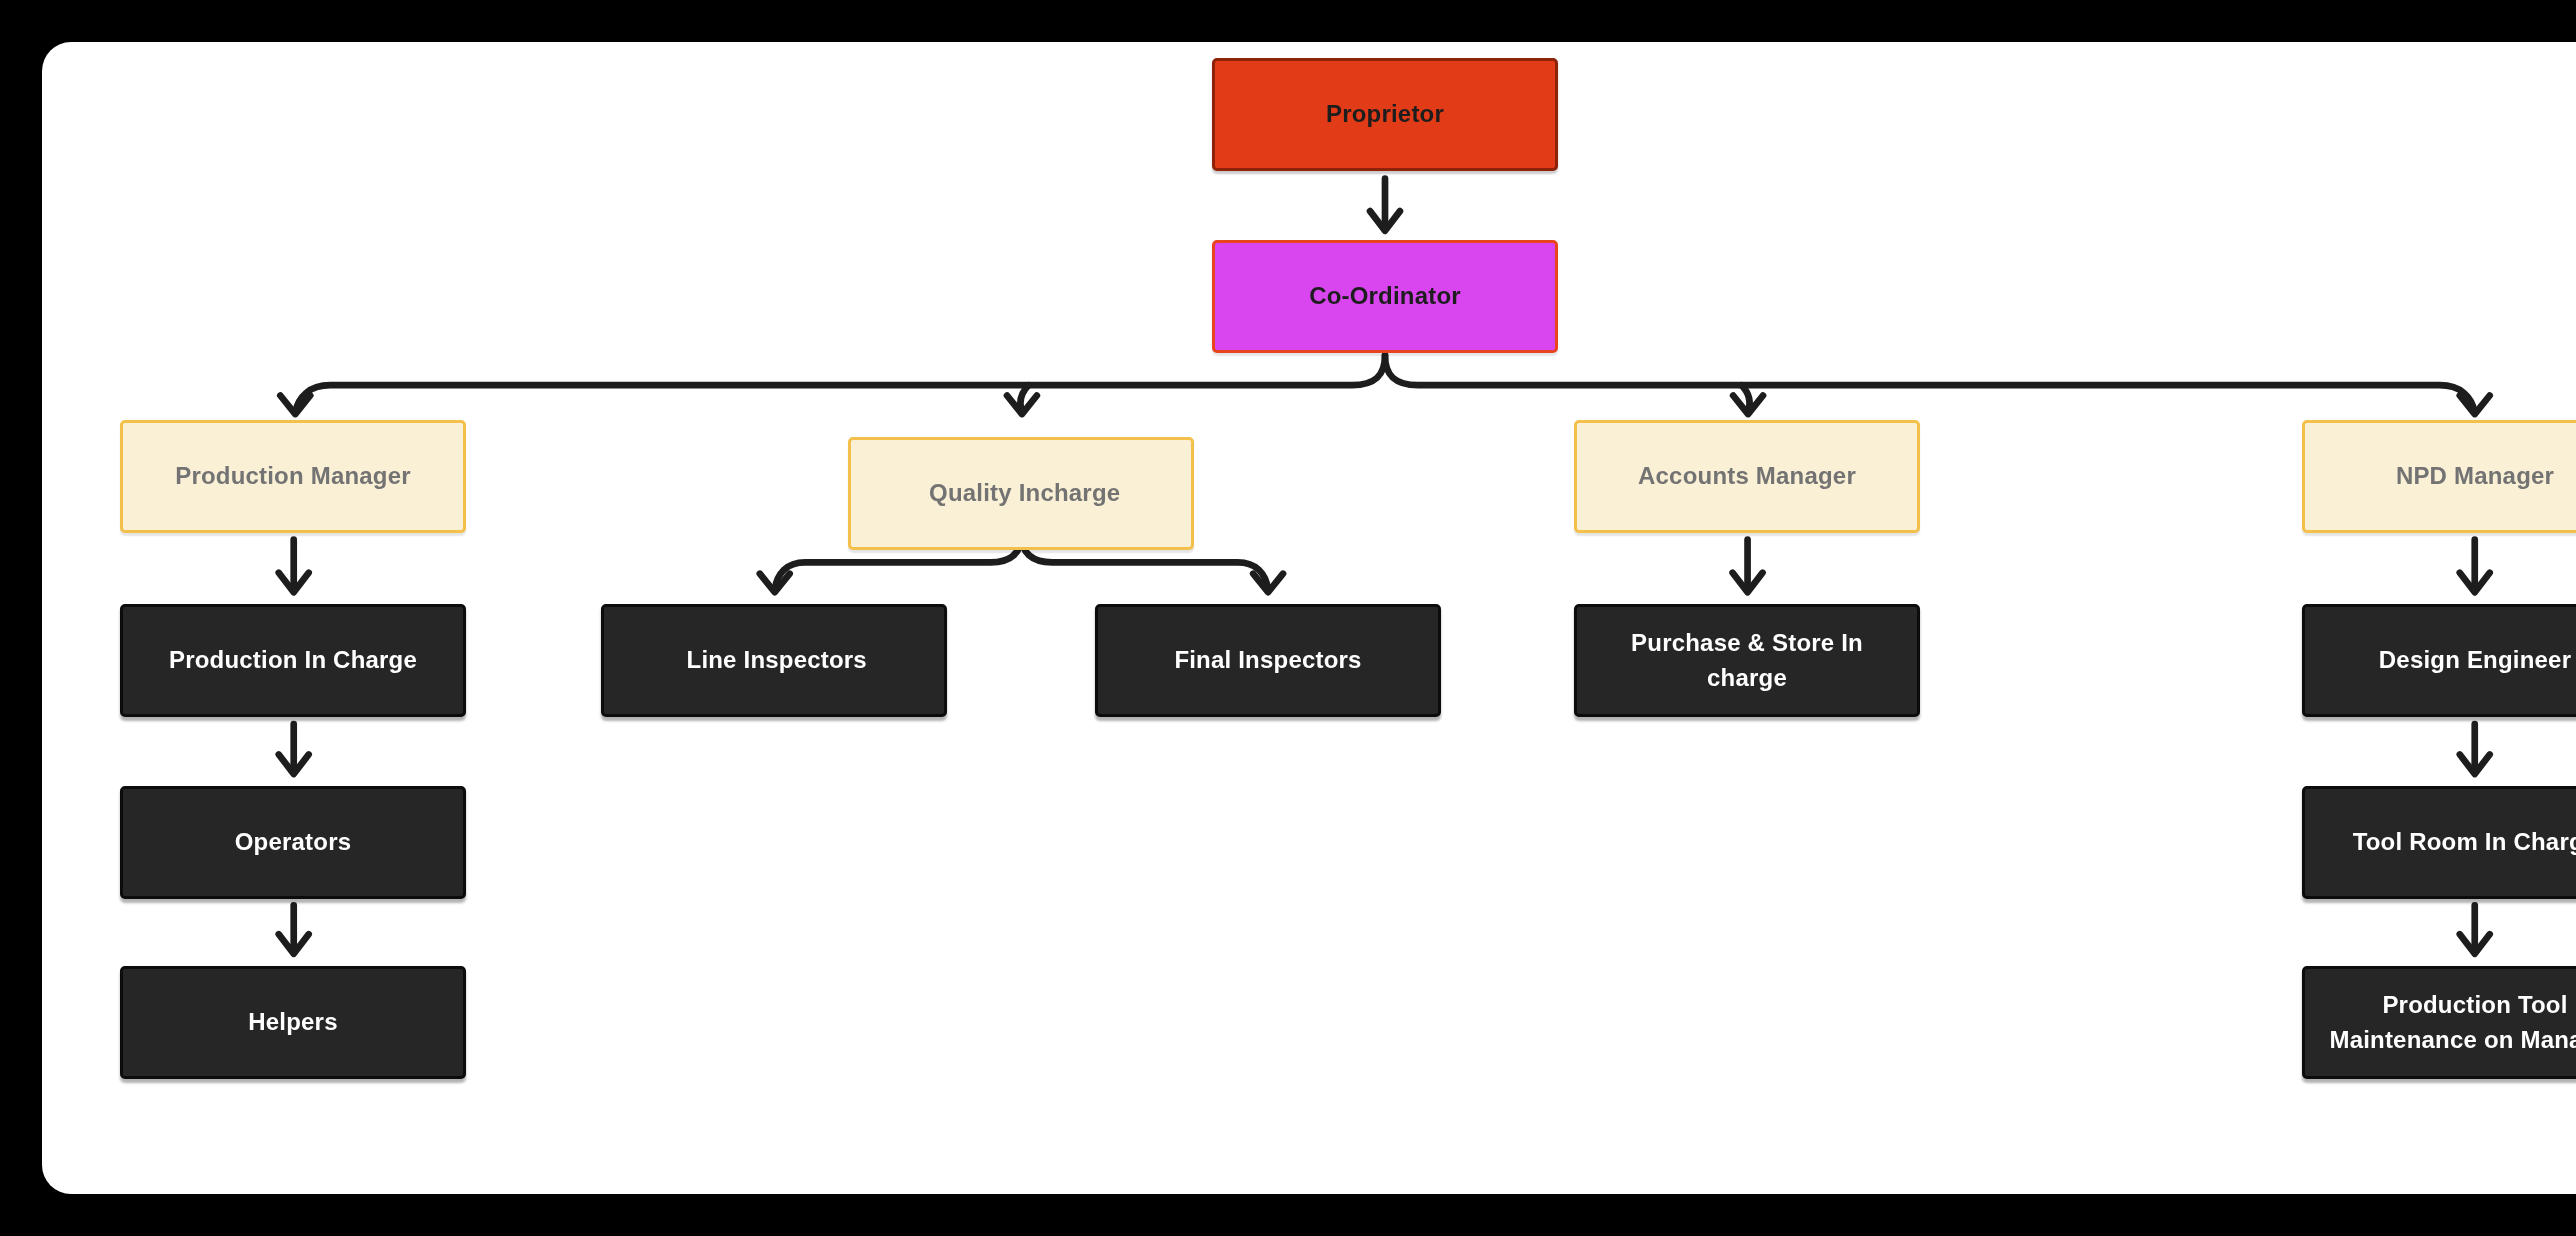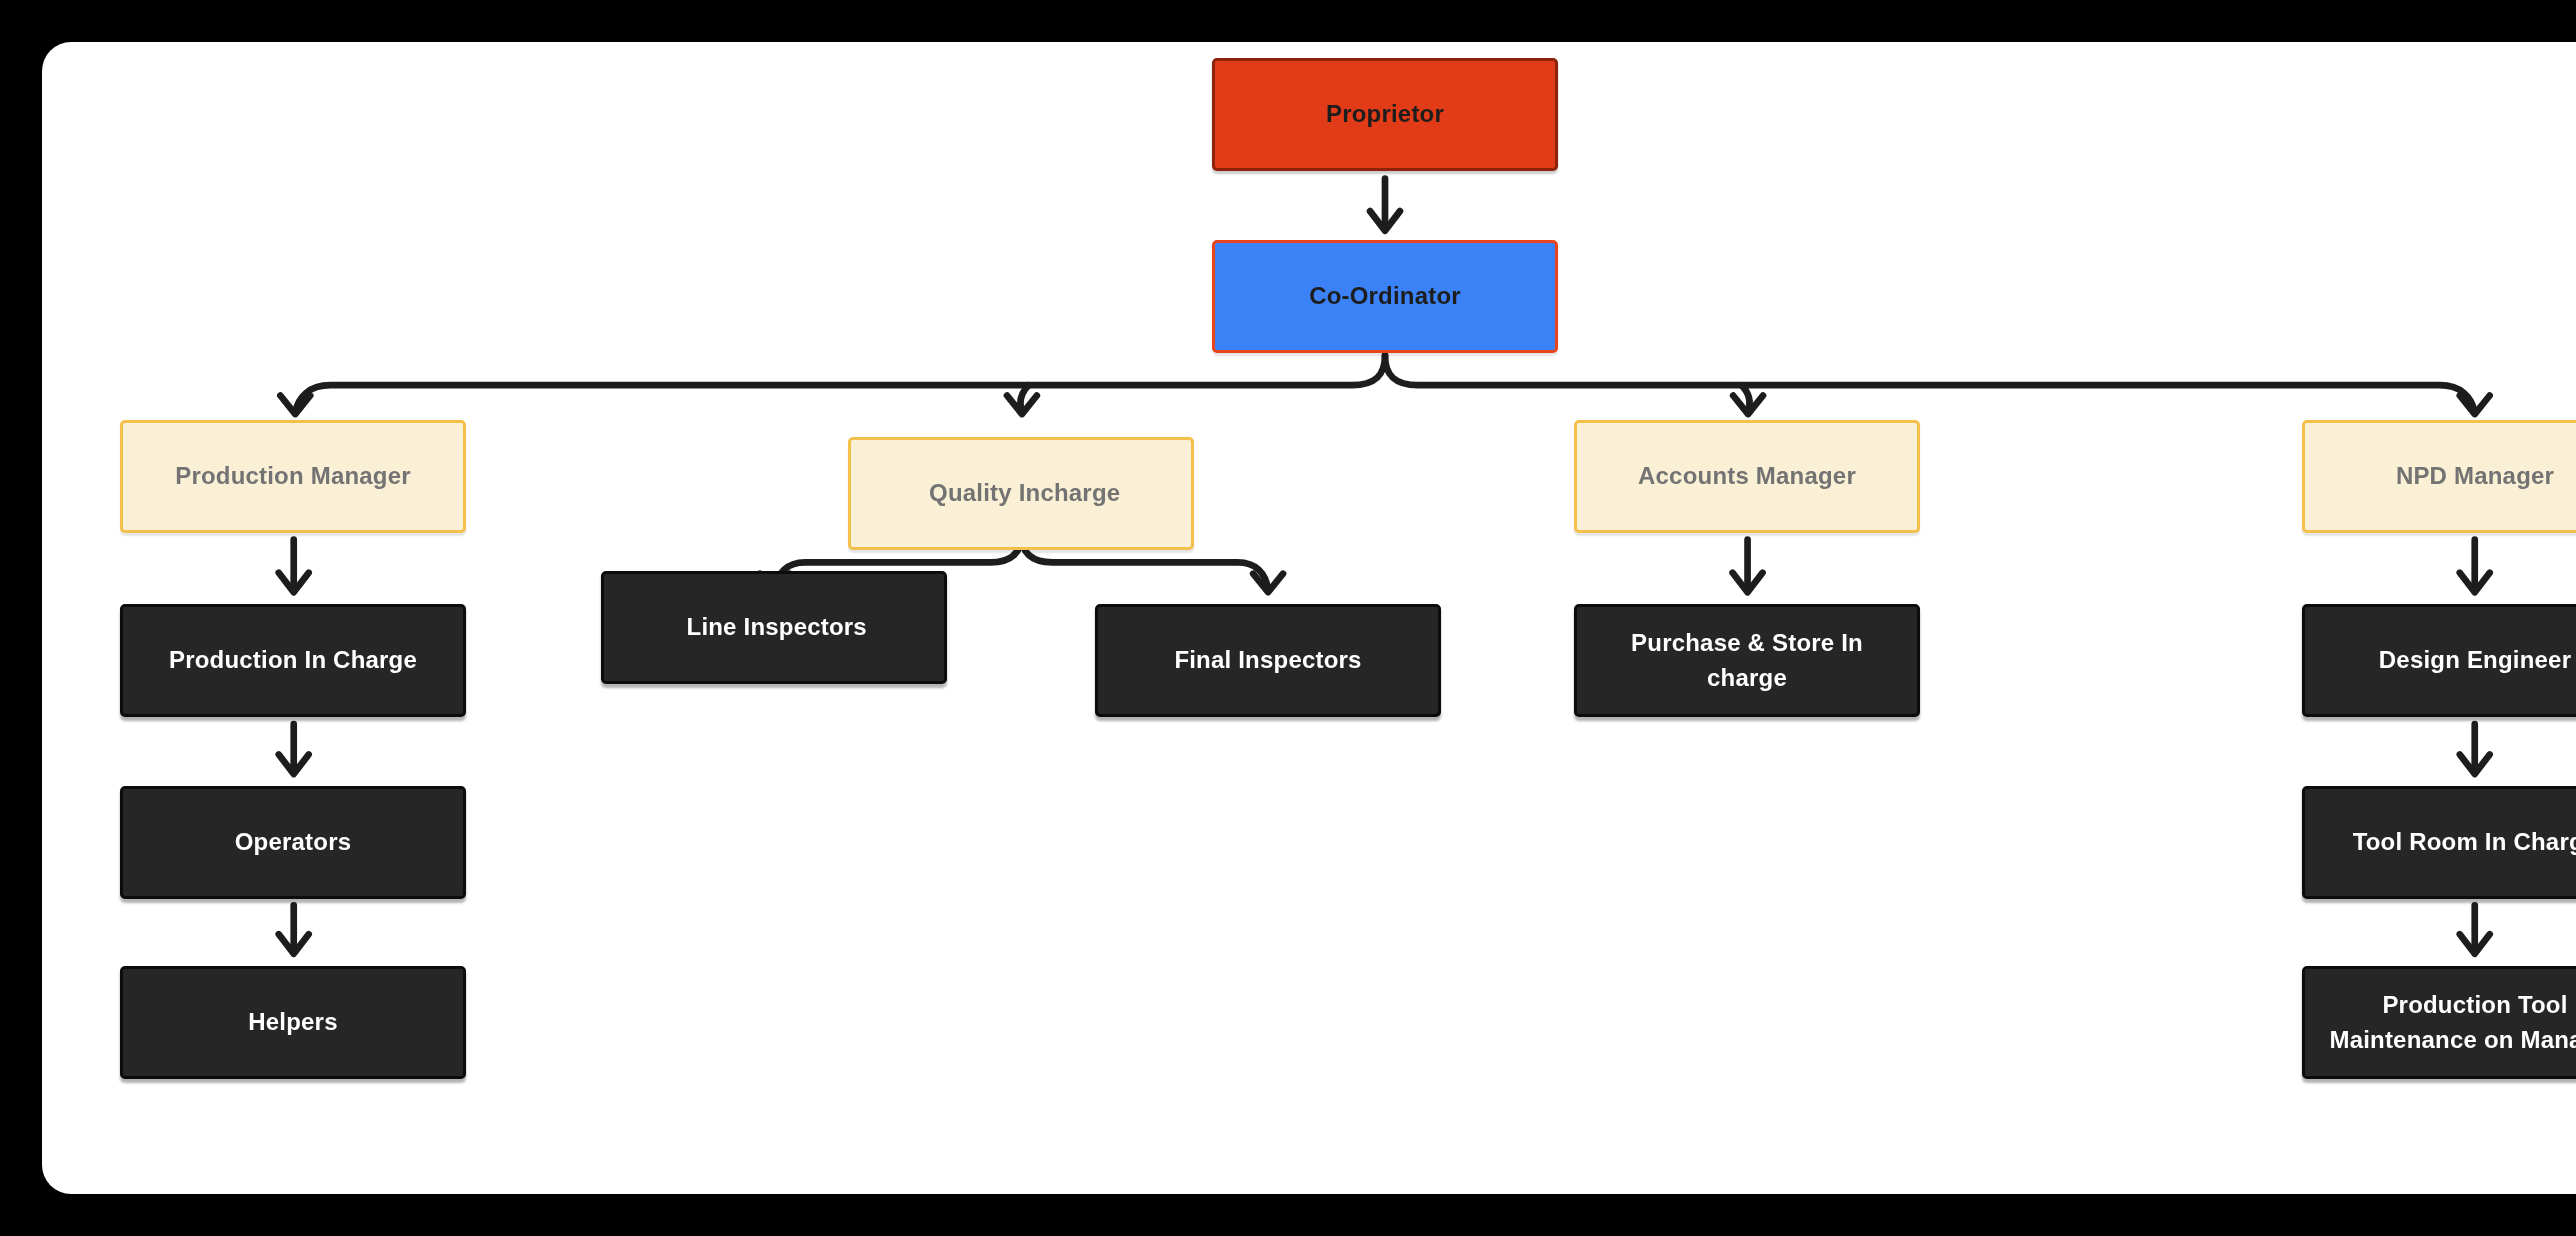--- a/index.html
+++ b/index.html
@@ -39,32 +39,32 @@
     align-items: center;
     justify-content: center;
     text-align: center;
     padding: 0 20.6px;
     font-weight: 700;
     font-size: 24px;
     line-height: 1.45;
     letter-spacing: 0.2px;
   }
   .v-red    { background: #e23b17; border: 3.6px solid #8e2309; color: #1d1d1d; box-shadow: 0 2.6px 2.1px rgba(0,0,0,0.20); }
-  .v-pink   { background: #3b82f6; border: 3.1px solid #e8451f; color: #1d1d1d; box-shadow: 0 2.1px 1.5px rgba(0,0,0,0.10); }
+  .v-pink   { background: #d946ef; border: 3.1px solid #e8451f; color: #1d1d1d; box-shadow: 0 2.1px 1.5px rgba(0,0,0,0.10); }
   .v-yellow { background: #faf0d5; border: 3.1px solid #f3c14b; color: #737373; box-shadow: 0 2.1px 1.5px rgba(0,0,0,0.10); }
   .v-dark   { background: #262626; border: 3.1px solid #0c0c0c; color: #ffffff; box-shadow: 0 3.1px 2.6px rgba(0,0,0,0.30); }
 
   .n-proprietor            { left: 1212px; top: 58px;  }
   .n-coordinator           { left: 1212px; top: 240px;  }
   .n-production-manager    { left: 120px;  top: 420px;  }
   .n-quality-incharge      { left: 848px; top: 437px; padding-left: 28px;  }
   .n-accounts-manager      { left: 1574px; top: 420px;  }
   .n-npd-manager           { left: 2302px; top: 420px;  }
   .n-production-in-charge  { left: 120px;  top: 604px; }
-  .n-line-inspectors       { left: 601px; top: 571px; padding-left: 26px; }
+  .n-line-inspectors       { left: 601px; top: 604px; padding-left: 26px; }
   .n-final-inspectors      { left: 1095px; top: 604px; }
   .n-purchase-store        { left: 1574px; top: 604px; }
   .n-design-engineer       { left: 2302px; top: 604px; }
   .n-operators             { left: 120px;  top: 786px; }
   .n-tool-room             { left: 2302px; top: 786px; }
   .n-helpers               { left: 120px;  top: 966px; }
   .n-prod-tool-maintenance { left: 2302px; top: 966px; }
 </style>
 </head>
 <body>

